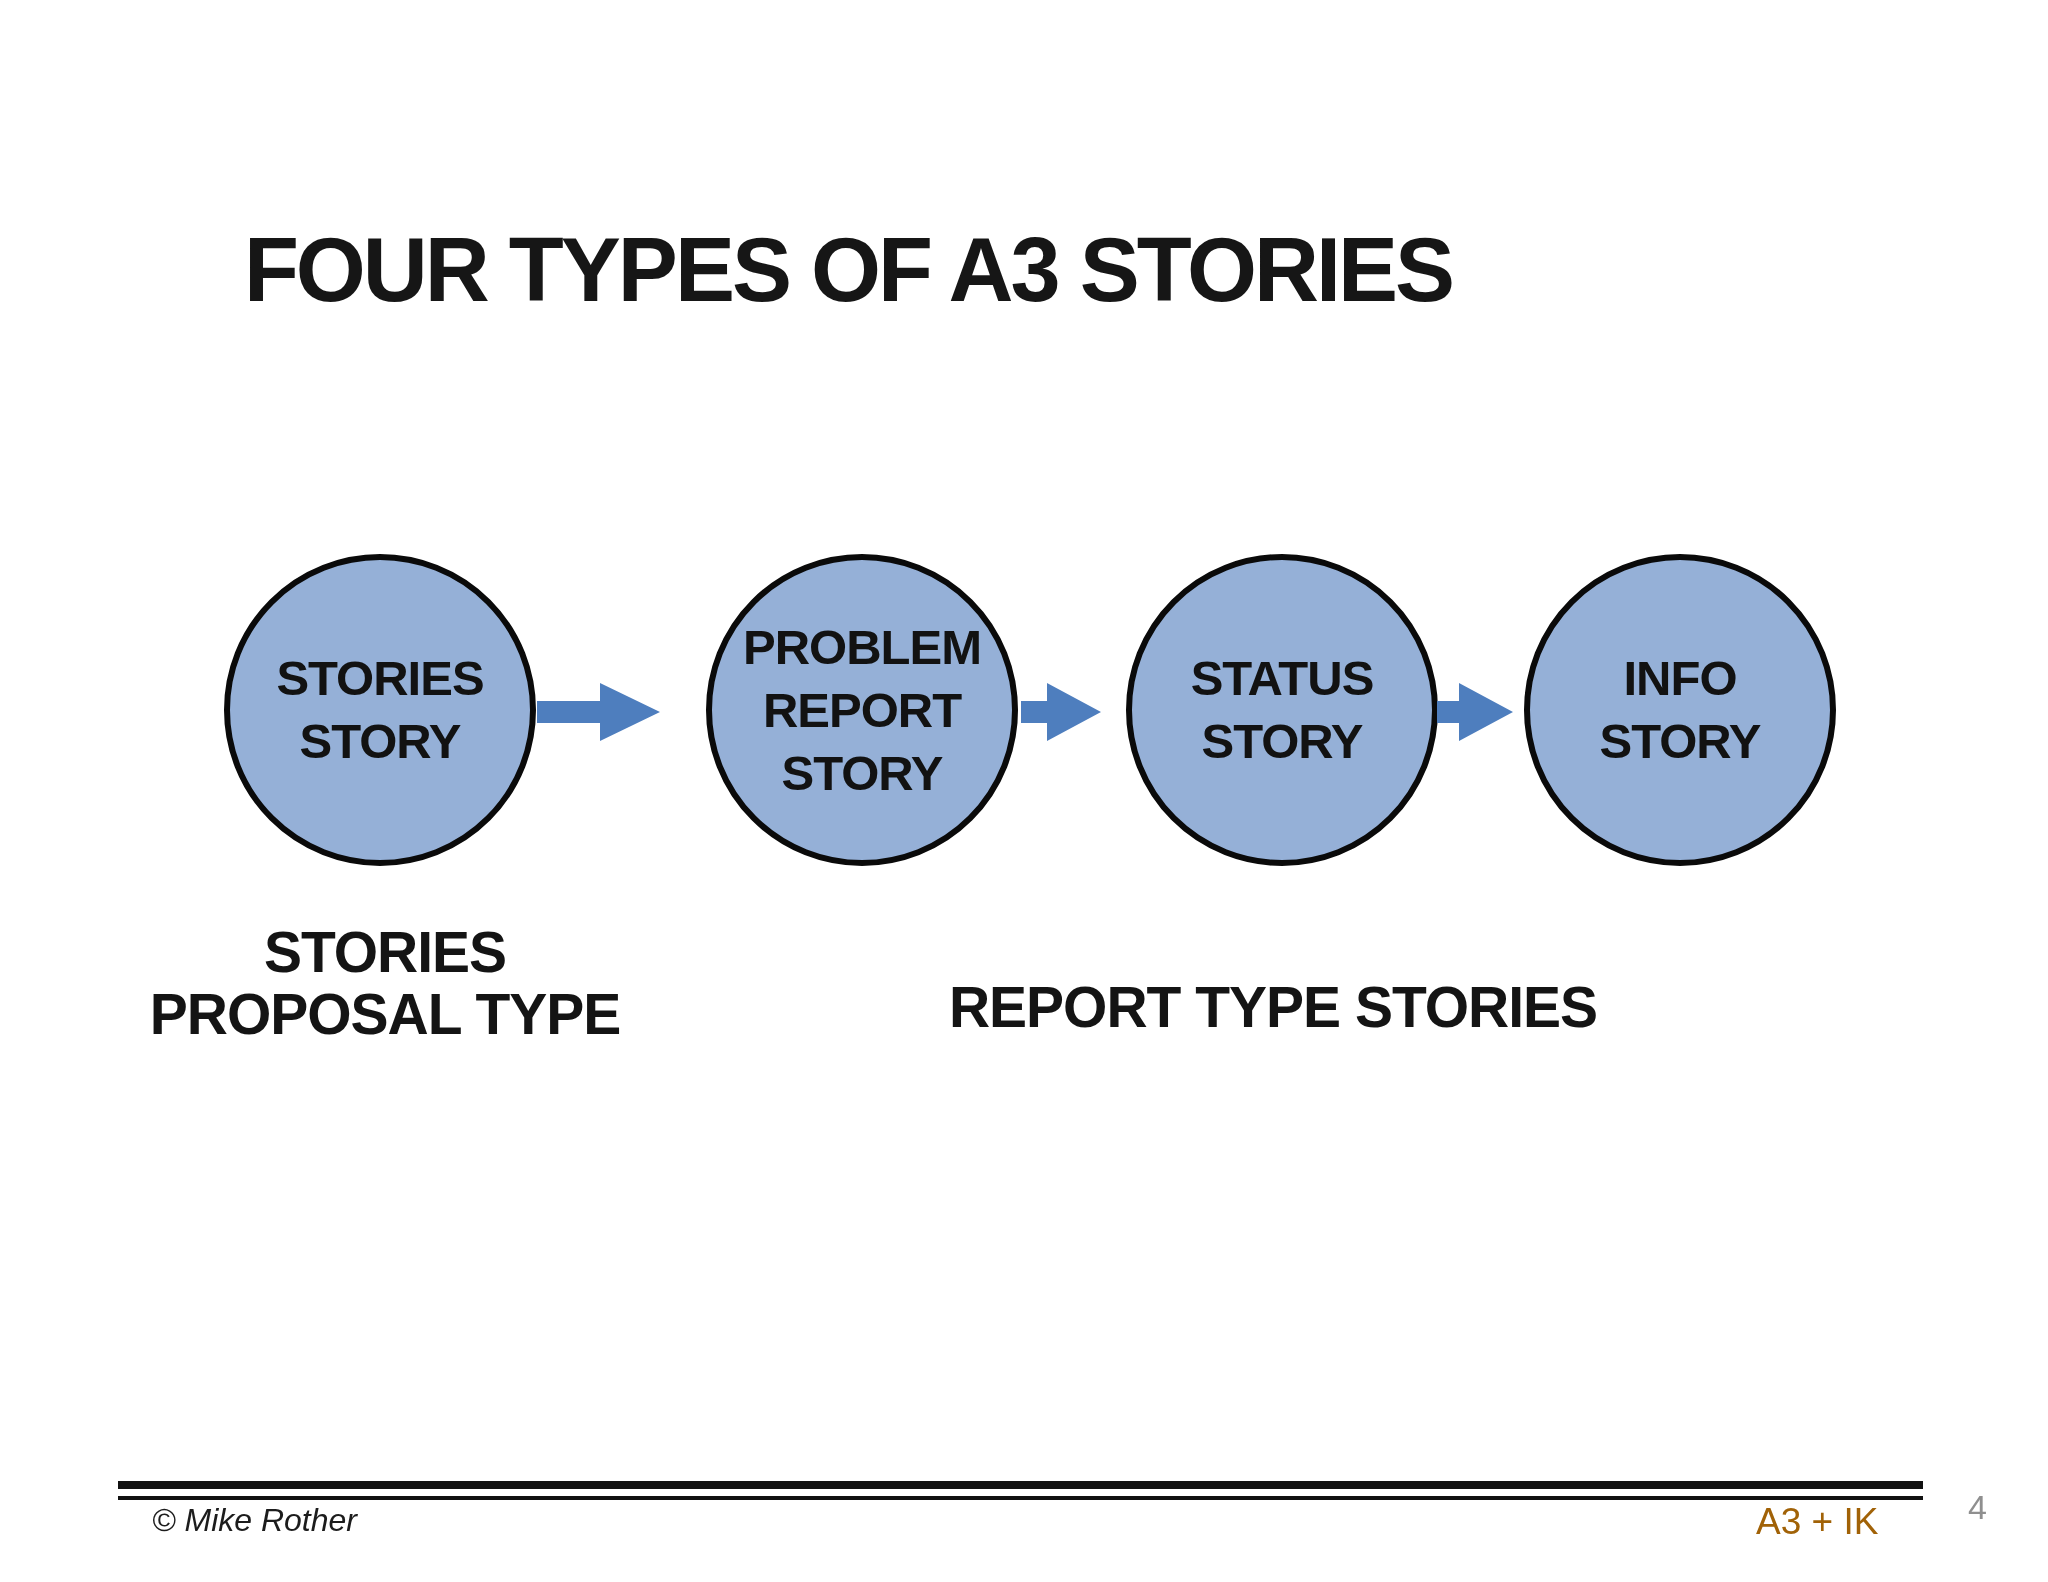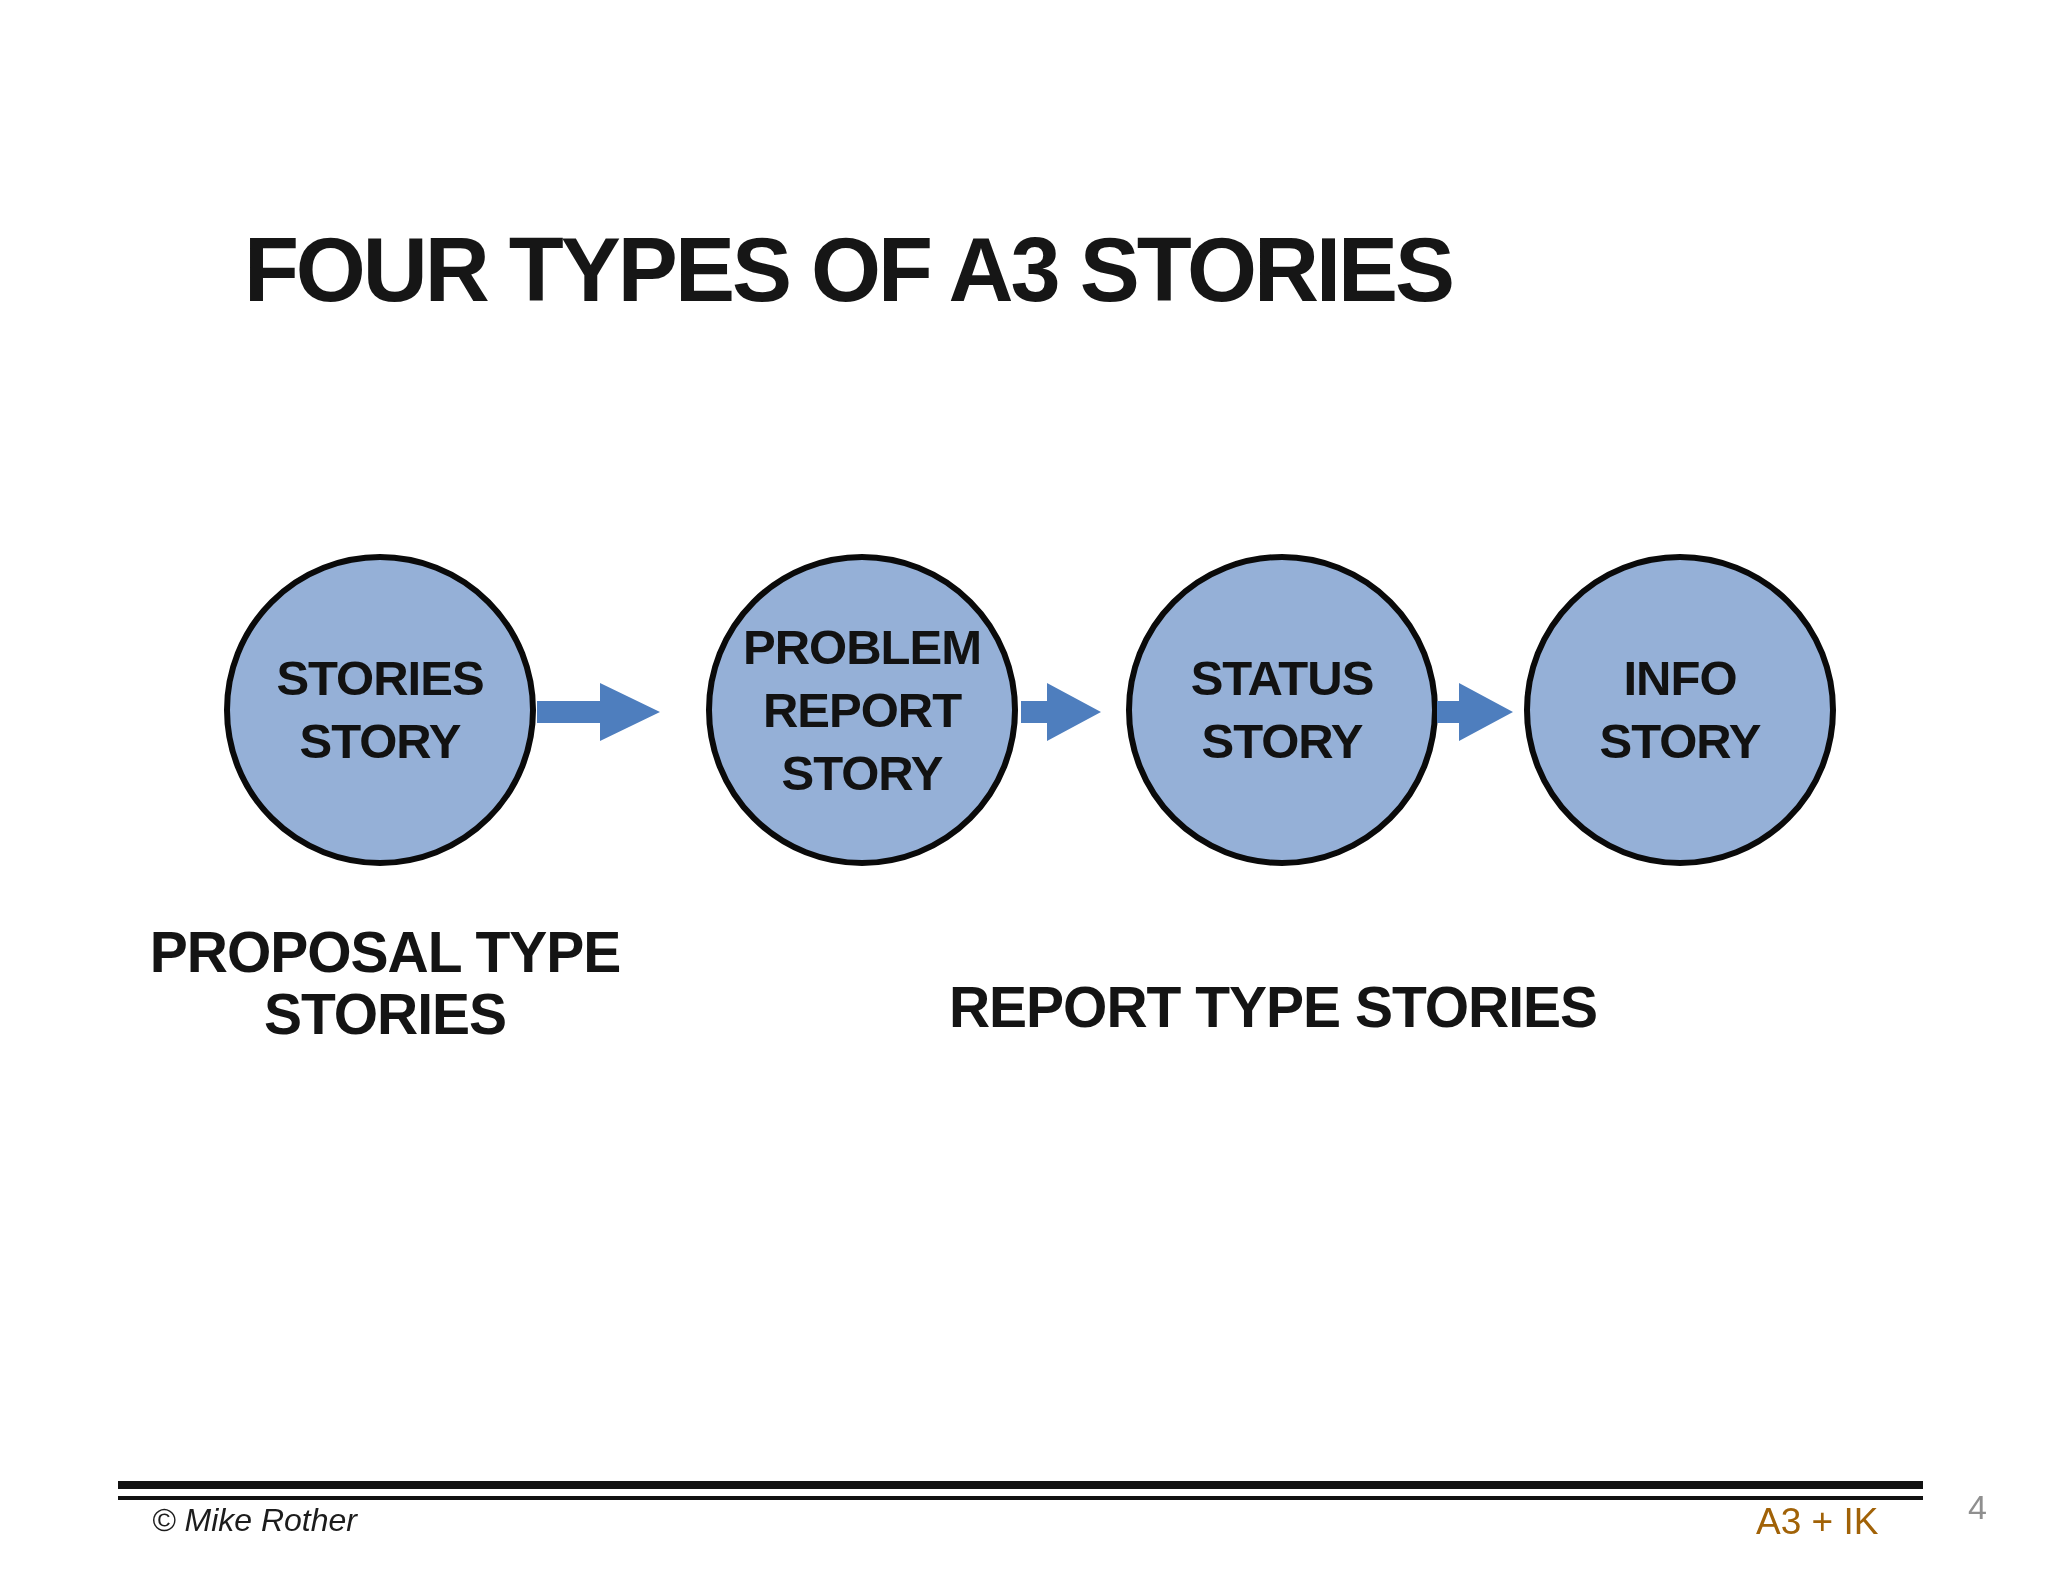--- a/index.html
+++ b/index.html
@@ -143,22 +143,22 @@
   <svg class="arrow a3" viewBox="0 0 76 58" xmlns="http://www.w3.org/2000/svg">
     <polygon points="0,18 22,18 22,0 76,29 22,58 22,40 0,40" fill="#4E7EBE"></polygon>
   </svg>
 
   <div class="circle c4">
     <span class="line">INFO</span>
     <span class="line">STORY</span>
   </div>
 
   <div class="group-label gl1">
+    <span class="line">STORIES</span>
     <span class="line">PROPOSAL TYPE</span>
-    <span class="line">STORIES</span>
   </div>
   <div class="group-label gl2">
     <span class="line">REPORT TYPE STORIES</span>
   </div>
 
   <div class="footer-line footer-line-thick"></div>
   <div class="footer-line footer-line-thin"></div>
   <div class="copyright-text">© Mike Rother</div>
   <div class="footer-tag">A3 + IK</div>
   <div class="page-number">4</div>

